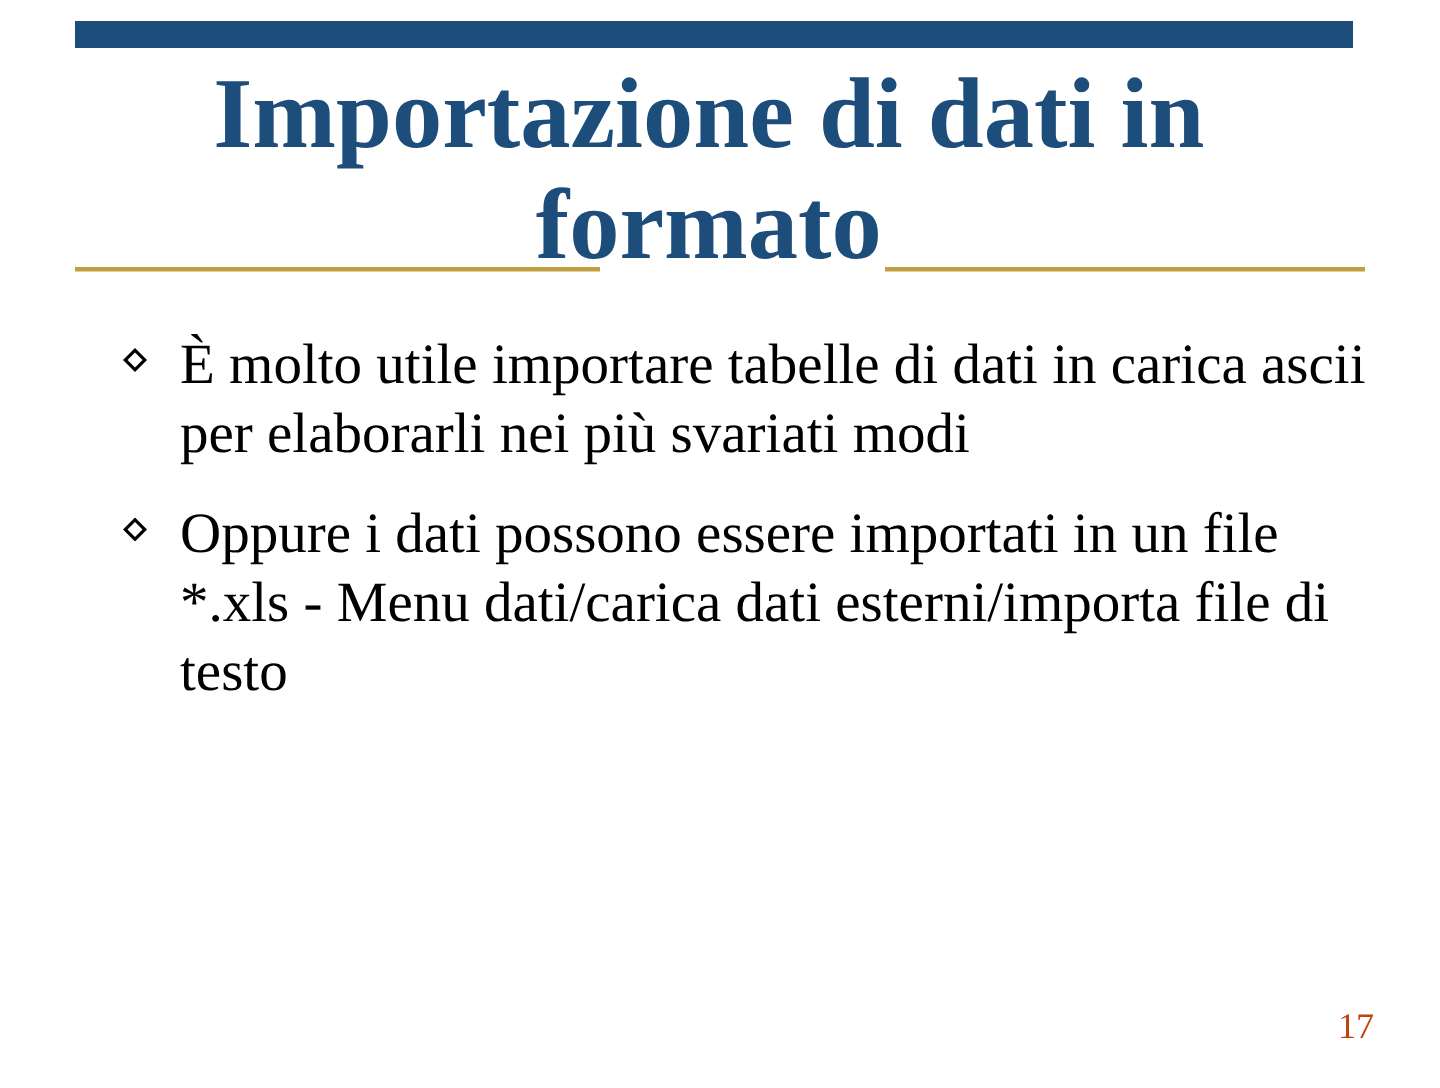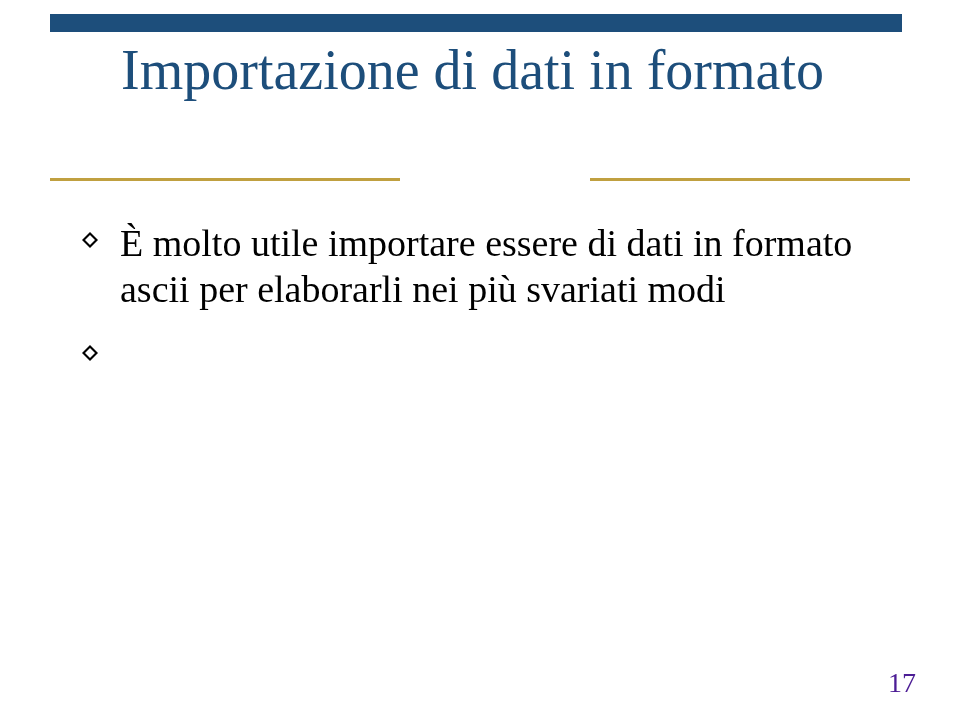--- a/index.html
+++ b/index.html
@@ -33,23 +33,23 @@
   .title-block {
     position: absolute;
     top: 40px;
     left: 50px;
     width: 845px;
     text-align: center;
     padding-bottom: 10px;
   }
   .title-text {
     color: #1d4e7b;
-    font-size: 56px;
+    font-size: 67px;
     line-height: 1.1;
-    font-weight: normal;
+    font-weight: bold;
   }
 
   
   .title-underline-left {
     position: absolute;
     top: 178px;
     left: 50px;
     width: 350px;
     height: 3px;
     background: #c0a040;
@@ -87,22 +87,22 @@
   }
   .bullet-marker svg {
     display: block;
   }
 
   
   .page-number {
     position: absolute;
     right: 44px;
     bottom: 26px;
-    font-size: 28px;
-    color: #4c1d95;
+    font-size: 24px;
+    color: #c2410c;
   }
 </style>
 </head>
 <body>
 
 <div class="slide">
 
   <div class="top-bar"></div>
 
   <div class="title-block">
@@ -114,30 +114,31 @@
 
   <div class="bullets">
 
     <div class="bullet-item">
       <span class="bullet-marker">
         <svg width="16" height="16" viewBox="0 0 16 16">
           <polygon points="8,0 16,8 8,16 0,8" fill="#000"></polygon>
           <polygon points="8,3 13,8 8,13 3,8" fill="#fff"></polygon>
         </svg>
       </span>
-      <span>È molto utile importare essere di dati in formato ascii per elaborarli nei più svariati modi</span>
+      <span>È molto utile importare tabelle di dati in carica ascii per elaborarli nei più svariati modi</span>
     </div>
 
 
     <div class="bullet-item">
       <span class="bullet-marker">
         <svg width="16" height="16" viewBox="0 0 16 16">
           <polygon points="8,0 16,8 8,16 0,8" fill="#000"></polygon>
           <polygon points="8,3 13,8 8,13 3,8" fill="#fff"></polygon>
         </svg>
       </span>
+      <span>Oppure i dati possono essere importati in un file *.xls - Menu dati/carica dati esterni/importa file di testo</span>
     </div>
 
   </div>
 
   <div class="page-number">17</div>
 
 </div>
 
 </body></html>

